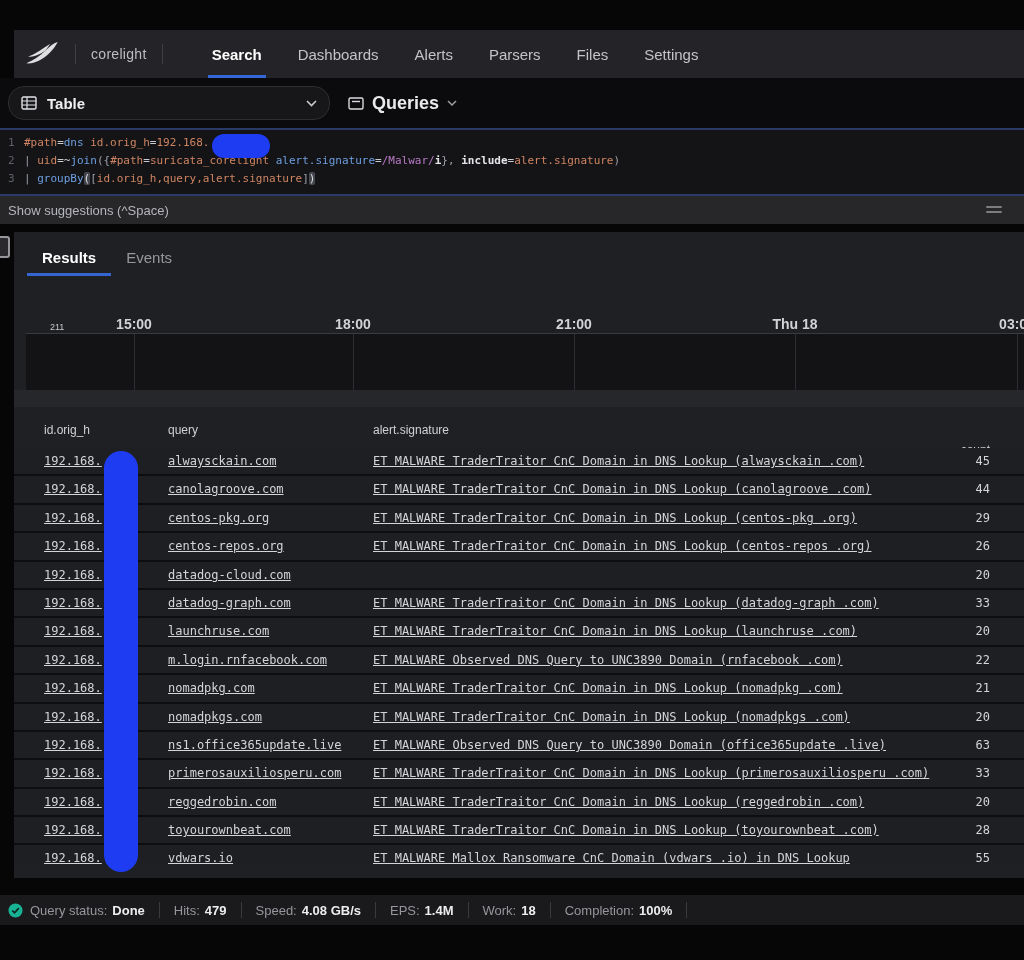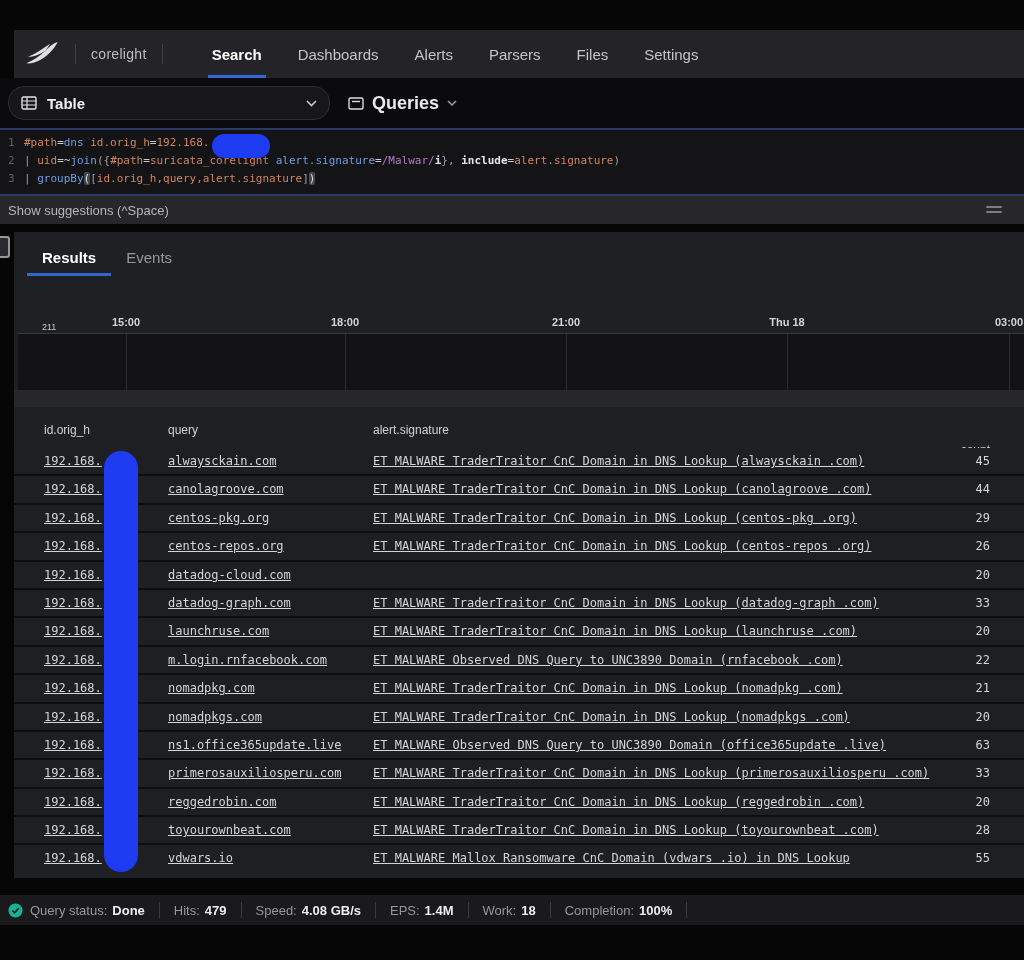--- a/index.html
+++ b/index.html
@@ -52,24 +52,24 @@
   
   .panel { position:absolute; top:232px; left:14px; width:1010px; height:646px;
     background:#1e2024; }
   .edge-icon { position:absolute; left:-3px; top:236px; width:13px; height:22px;
     border:2px solid #97979b; border-radius:3px; background:#2a2a2e; }
   .tabs { display:flex; padding-left:13px; padding-top:8px; }
   .tab { padding:9px 15px 7px; font-size:15px; color:#97989c; cursor:pointer;
     border-bottom:3px solid transparent; }
   .tab.active { color:#ffffff; font-weight:bold; border-bottom:3px solid #3465d1; }
   
-  .timeline { position:absolute; left:4px; top:80px; width:973px; height:95px; }
+  .timeline { position:absolute; left:12px; top:80px; width:973px; height:95px; }
   .y-label { position:absolute; left:24px; top:10px; font-size:9px; color:#c7c8cb; }
   .tick-label { position:absolute; top:4px; transform:translateX(-50%);
-    font-size:11px; color:#d2d3d6; font-weight:bold; white-space:nowrap; }
+    font-size:14px; color:#d2d3d6; font-weight:bold; white-space:nowrap; }
   .chart { position:absolute; left:0; top:21px; width:1010px; height:57px;
     background:#131316; border-top:1px solid #3a3b40; }
   .gridline { position:absolute; top:0; width:1px; height:57px; background:#2c2d31; }
   .scrollband { position:absolute; left:0; top:158px; width:1010px; height:17px;
     background:#25272b; }
   
   .thead { position:absolute; left:0; top:183px; width:1010px; height:33px; }
   .thead span { position:absolute; top:8px; font-size:12px; color:#d0d1d4; }
   .th-ip   { left:30px; }
   .th-q    { left:154px; }

